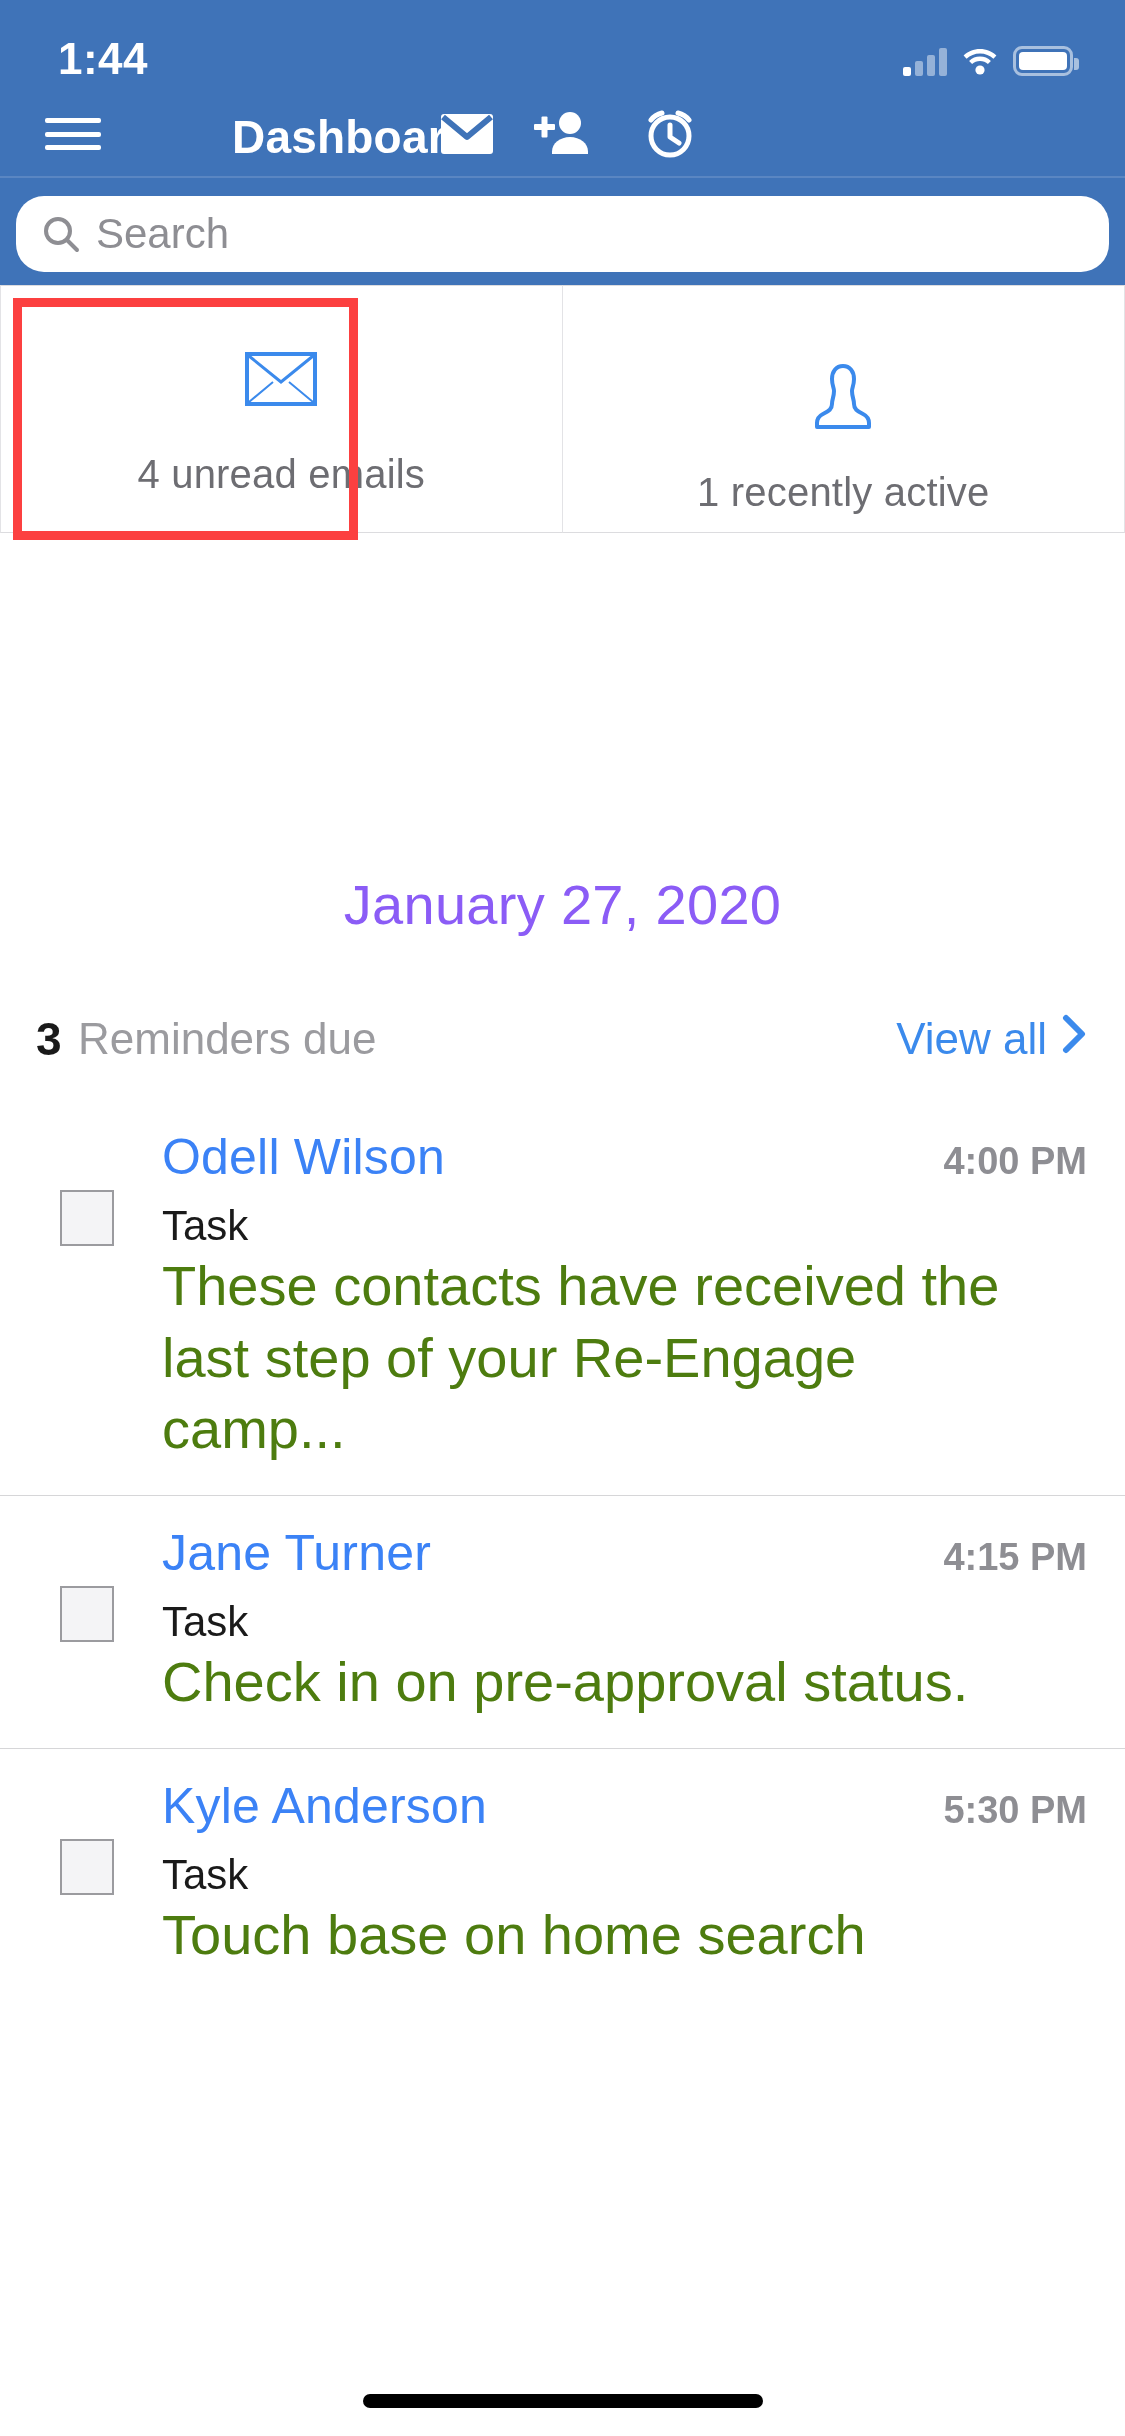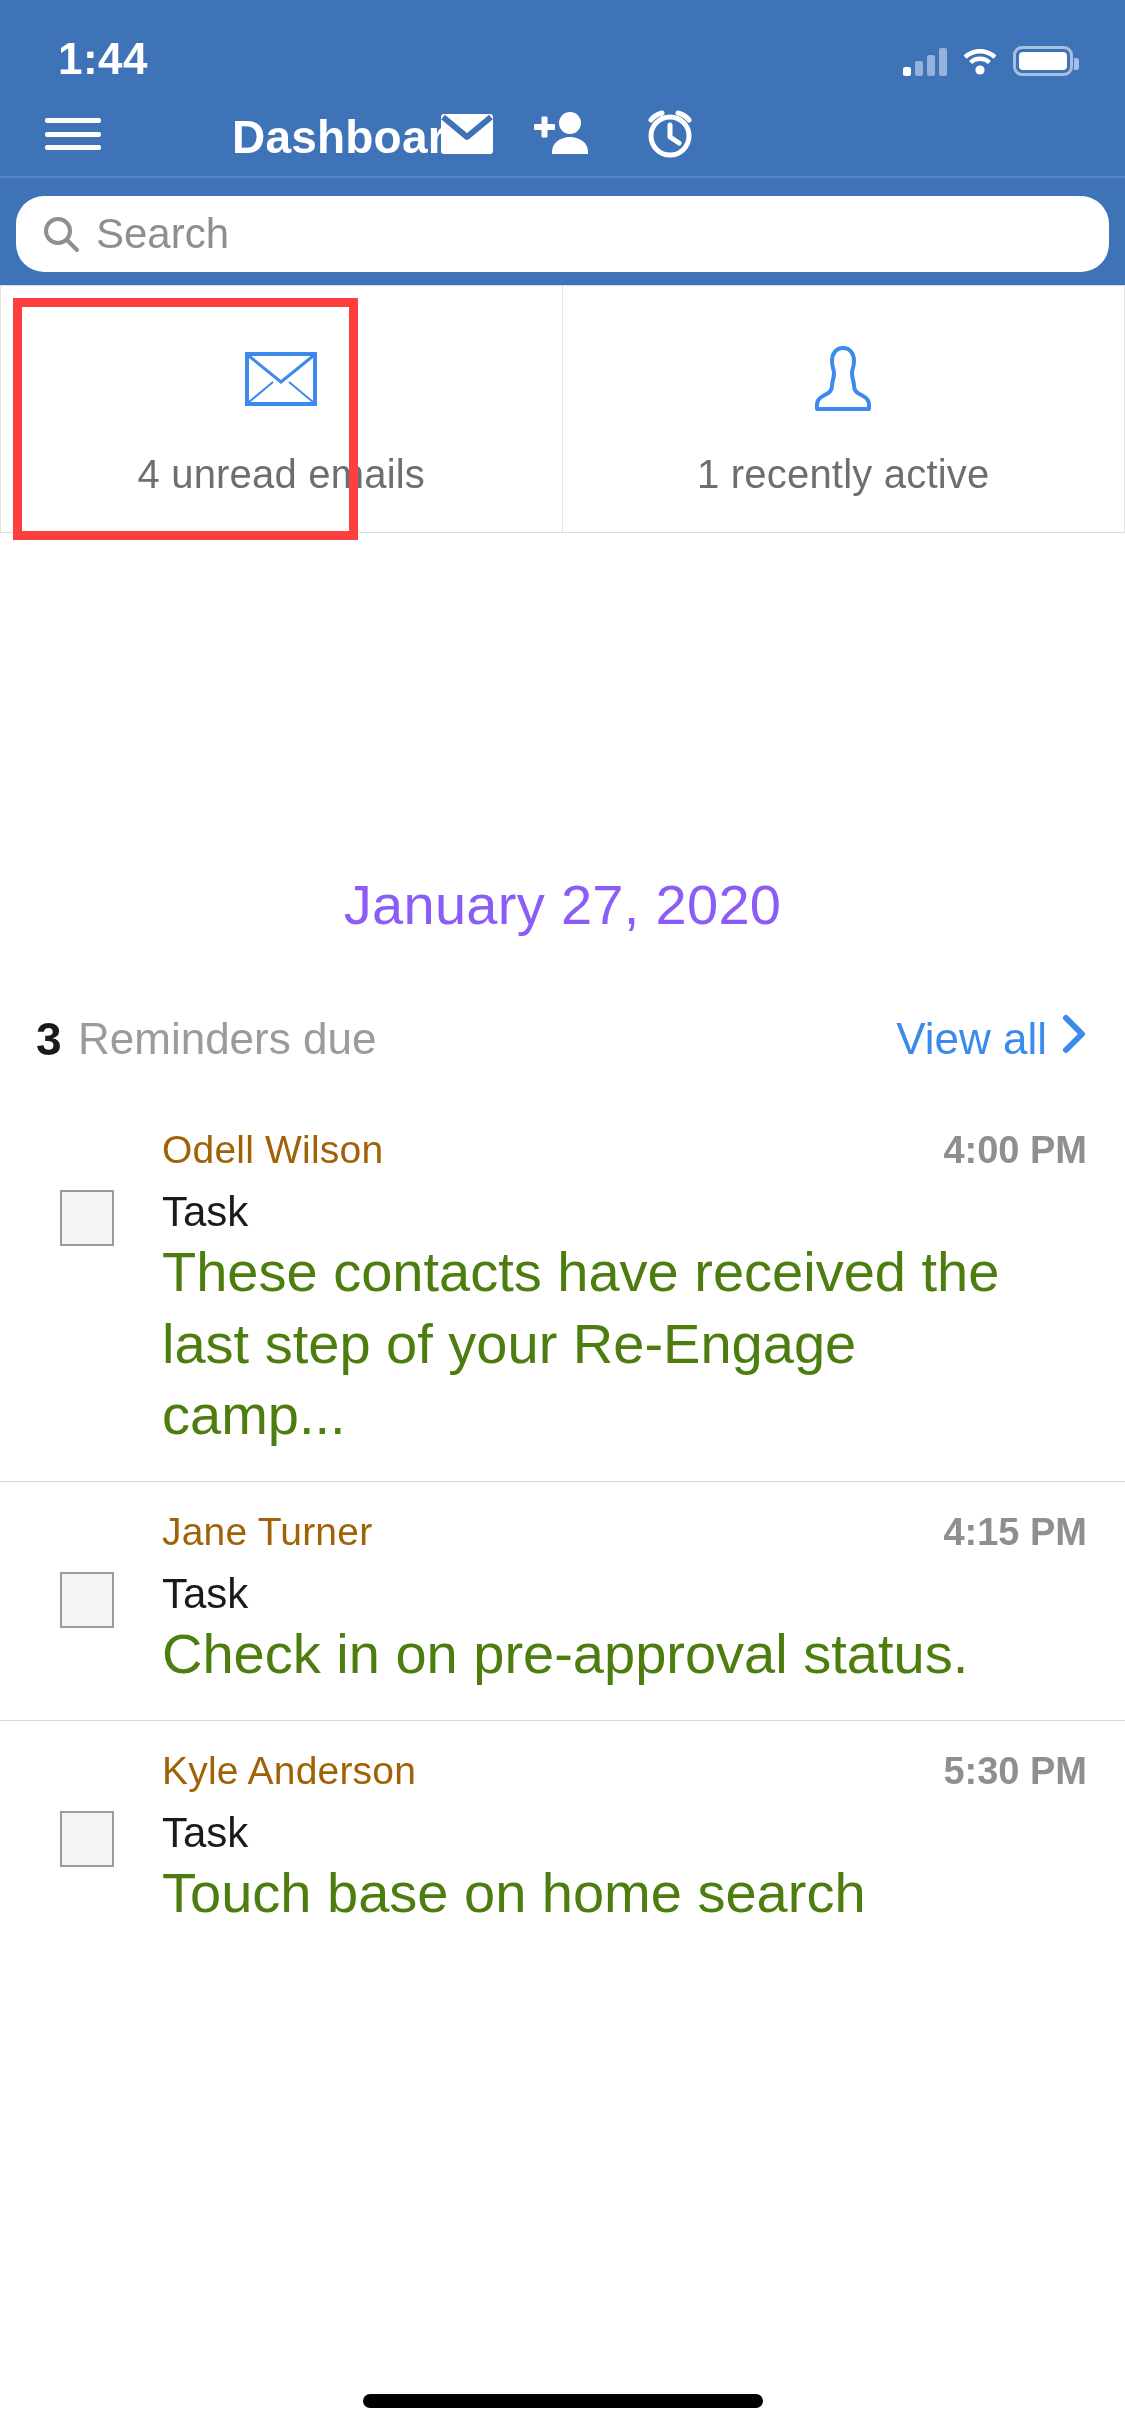--- a/index.html
+++ b/index.html
@@ -95,21 +95,21 @@
     position:relative; flex:1 1 50%;
     background:#ffffff;
     border:1px solid #e3e3e6;
     border-top:1px solid #dcdcdf;
     border-bottom:1px solid #dcdcdf;
     display:flex; flex-direction:column;
     align-items:center; justify-content:flex-start;
     padding-top:58px;
     cursor:pointer;
   }
-  .card + .card { border-left:none; }
+  .card + .card { border-left:none;justify-content:center; }
   .card-icon{ height:70px; display:flex; align-items:center; justify-content:center; }
   .card-label{
     margin-top:38px; font-size:40px; color:#6d6d72; letter-spacing:0.2px;
   }
 
   
   .highlight{
     position:absolute; left:13px; top:298px;
     width:345px; height:242px;
     border:9px solid #fc4040;
@@ -154,21 +154,21 @@
   .rem-inner{ position:relative; padding-left:124px; }
   .checkbox{
     position:absolute; left:22px; top:62px;
     width:54px; height:56px;
     background:#f4f4f6; border:2px solid #9b9b9f;
     cursor:pointer;
   }
   .rem-top{
     display:flex; align-items:baseline; justify-content:space-between;
   }
-  .rem-name{ font-size:39px; color:#a16207; letter-spacing:0.2px; }
+  .rem-name{ font-size:50px; color:#3b82f6; letter-spacing:0.2px; }
   .rem-time{ font-size:38px; color:#8e8e93; font-weight:600; }
   .rem-type{ margin-top:16px; font-size:42px; color:#1a1a1a; }
   .rem-desc{
     font-size:56px; color:#4d7c0f; line-height:1.28;
     max-width:860px;
   }
 
   
   .home-indicator{
     position:absolute; bottom:28px; left:50%; transform:translateX(-50%);

